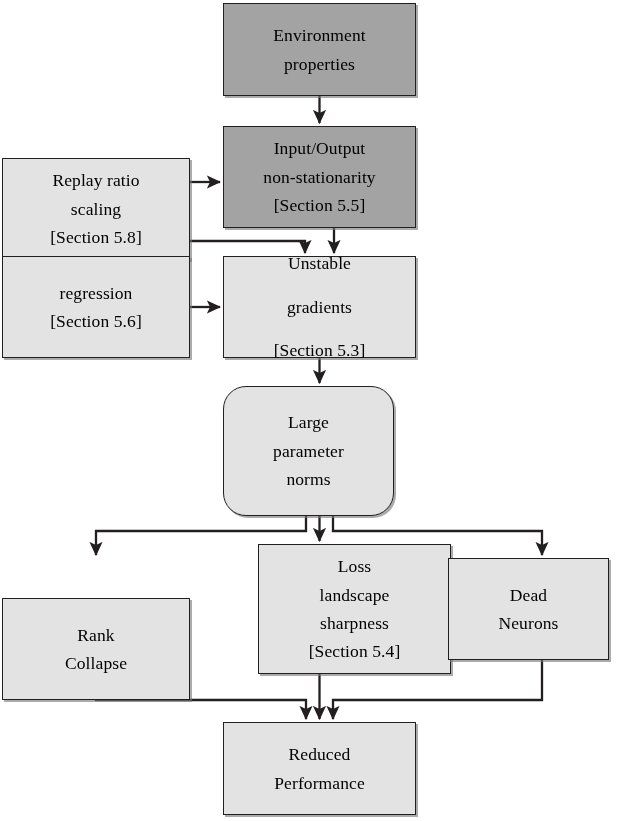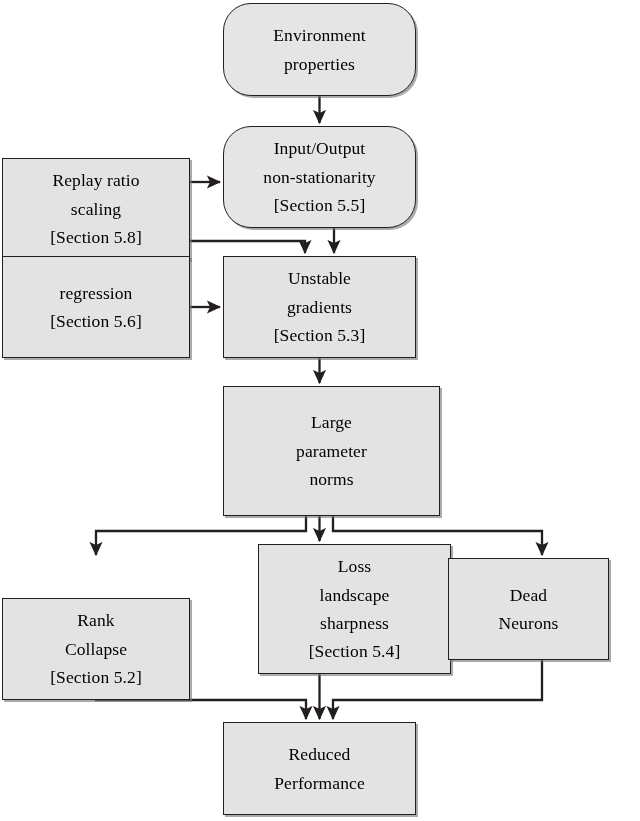--- a/index.html
+++ b/index.html
@@ -36,21 +36,21 @@
     align-items: center;
     justify-content: center;
     text-align: center;
     color: #000000;
     font-size: 17.5px;
     line-height: 1.62;
     letter-spacing: 0.1px;
     box-shadow: 2.0px 2.0px 0 0 rgba(120,120,120,0.62);
   }
   .node.fill-gray  { background: #e3e3e3; }
-  .node.fill-white { background: #e5e5e5; border-radius: 28px; }
+  .node.fill-white { background: #a3a3a3; }
   .node .line {
     display: block;
     white-space: nowrap;
   }
 </style>
 </head>
 <body>
 
 <div id="diagram-root">
 
@@ -101,34 +101,33 @@
     </div>
   <div class="node fill-white" style="left: 223px; top: 126px; width: 193px; height: 102px; font-family: Liberation Serif, serif;">
       <span class="line">Input/Output</span>
       <span class="line">non-stationarity</span>
       <span class="line">[Section 5.5]</span>
     </div>
   <div class="node fill-gray" style="left: 2px; top: 256px; width: 188px; height: 102px;">
       <span class="line">regression</span>
       <span class="line">[Section 5.6]</span>
     </div>
-  <div class="node fill-gray" style="left: 223px; top: 256px; width: 193px; height: 102px;">
+  <div class="node fill-gray" style="left: 223px; top: 256px; width: 193px; height: 102px; gap: 15px;">
       <span class="line">Unstable</span>
       <span class="line">gradients</span>
       <span class="line">[Section 5.3]</span>
     </div>
-  <div class="node fill-gray" style="left: 223px; top: 386px; width: 217px; height: 130px;">
+  <div class="node fill-gray" style="left: 223px; top: 386px; width: 171px; height: 130px; border-radius: 23px;">
       <span class="line">Large</span>
       <span class="line">parameter</span>
       <span class="line">norms</span>
     </div>
   <div class="node fill-gray" style="left: 2px; top: 558px; width: 188px; height: 102px; margin-top: 40px;">
       <span class="line">Rank</span>
       <span class="line">Collapse</span>
-      <span class="line">[Section 5.2]</span>
     </div>
   <div class="node fill-gray" style="left: 223px; top: 544px; width: 193px; height: 130px; margin-left: 35px;">
       <span class="line">Loss</span>
       <span class="line">landscape</span>
       <span class="line">sharpness</span>
       <span class="line">[Section 5.4]</span>
     </div>
   <div class="node fill-gray" style="left: 448px; top: 558px; width: 161px; height: 102px;">
       <span class="line">Dead</span>
       <span class="line">Neurons</span>

